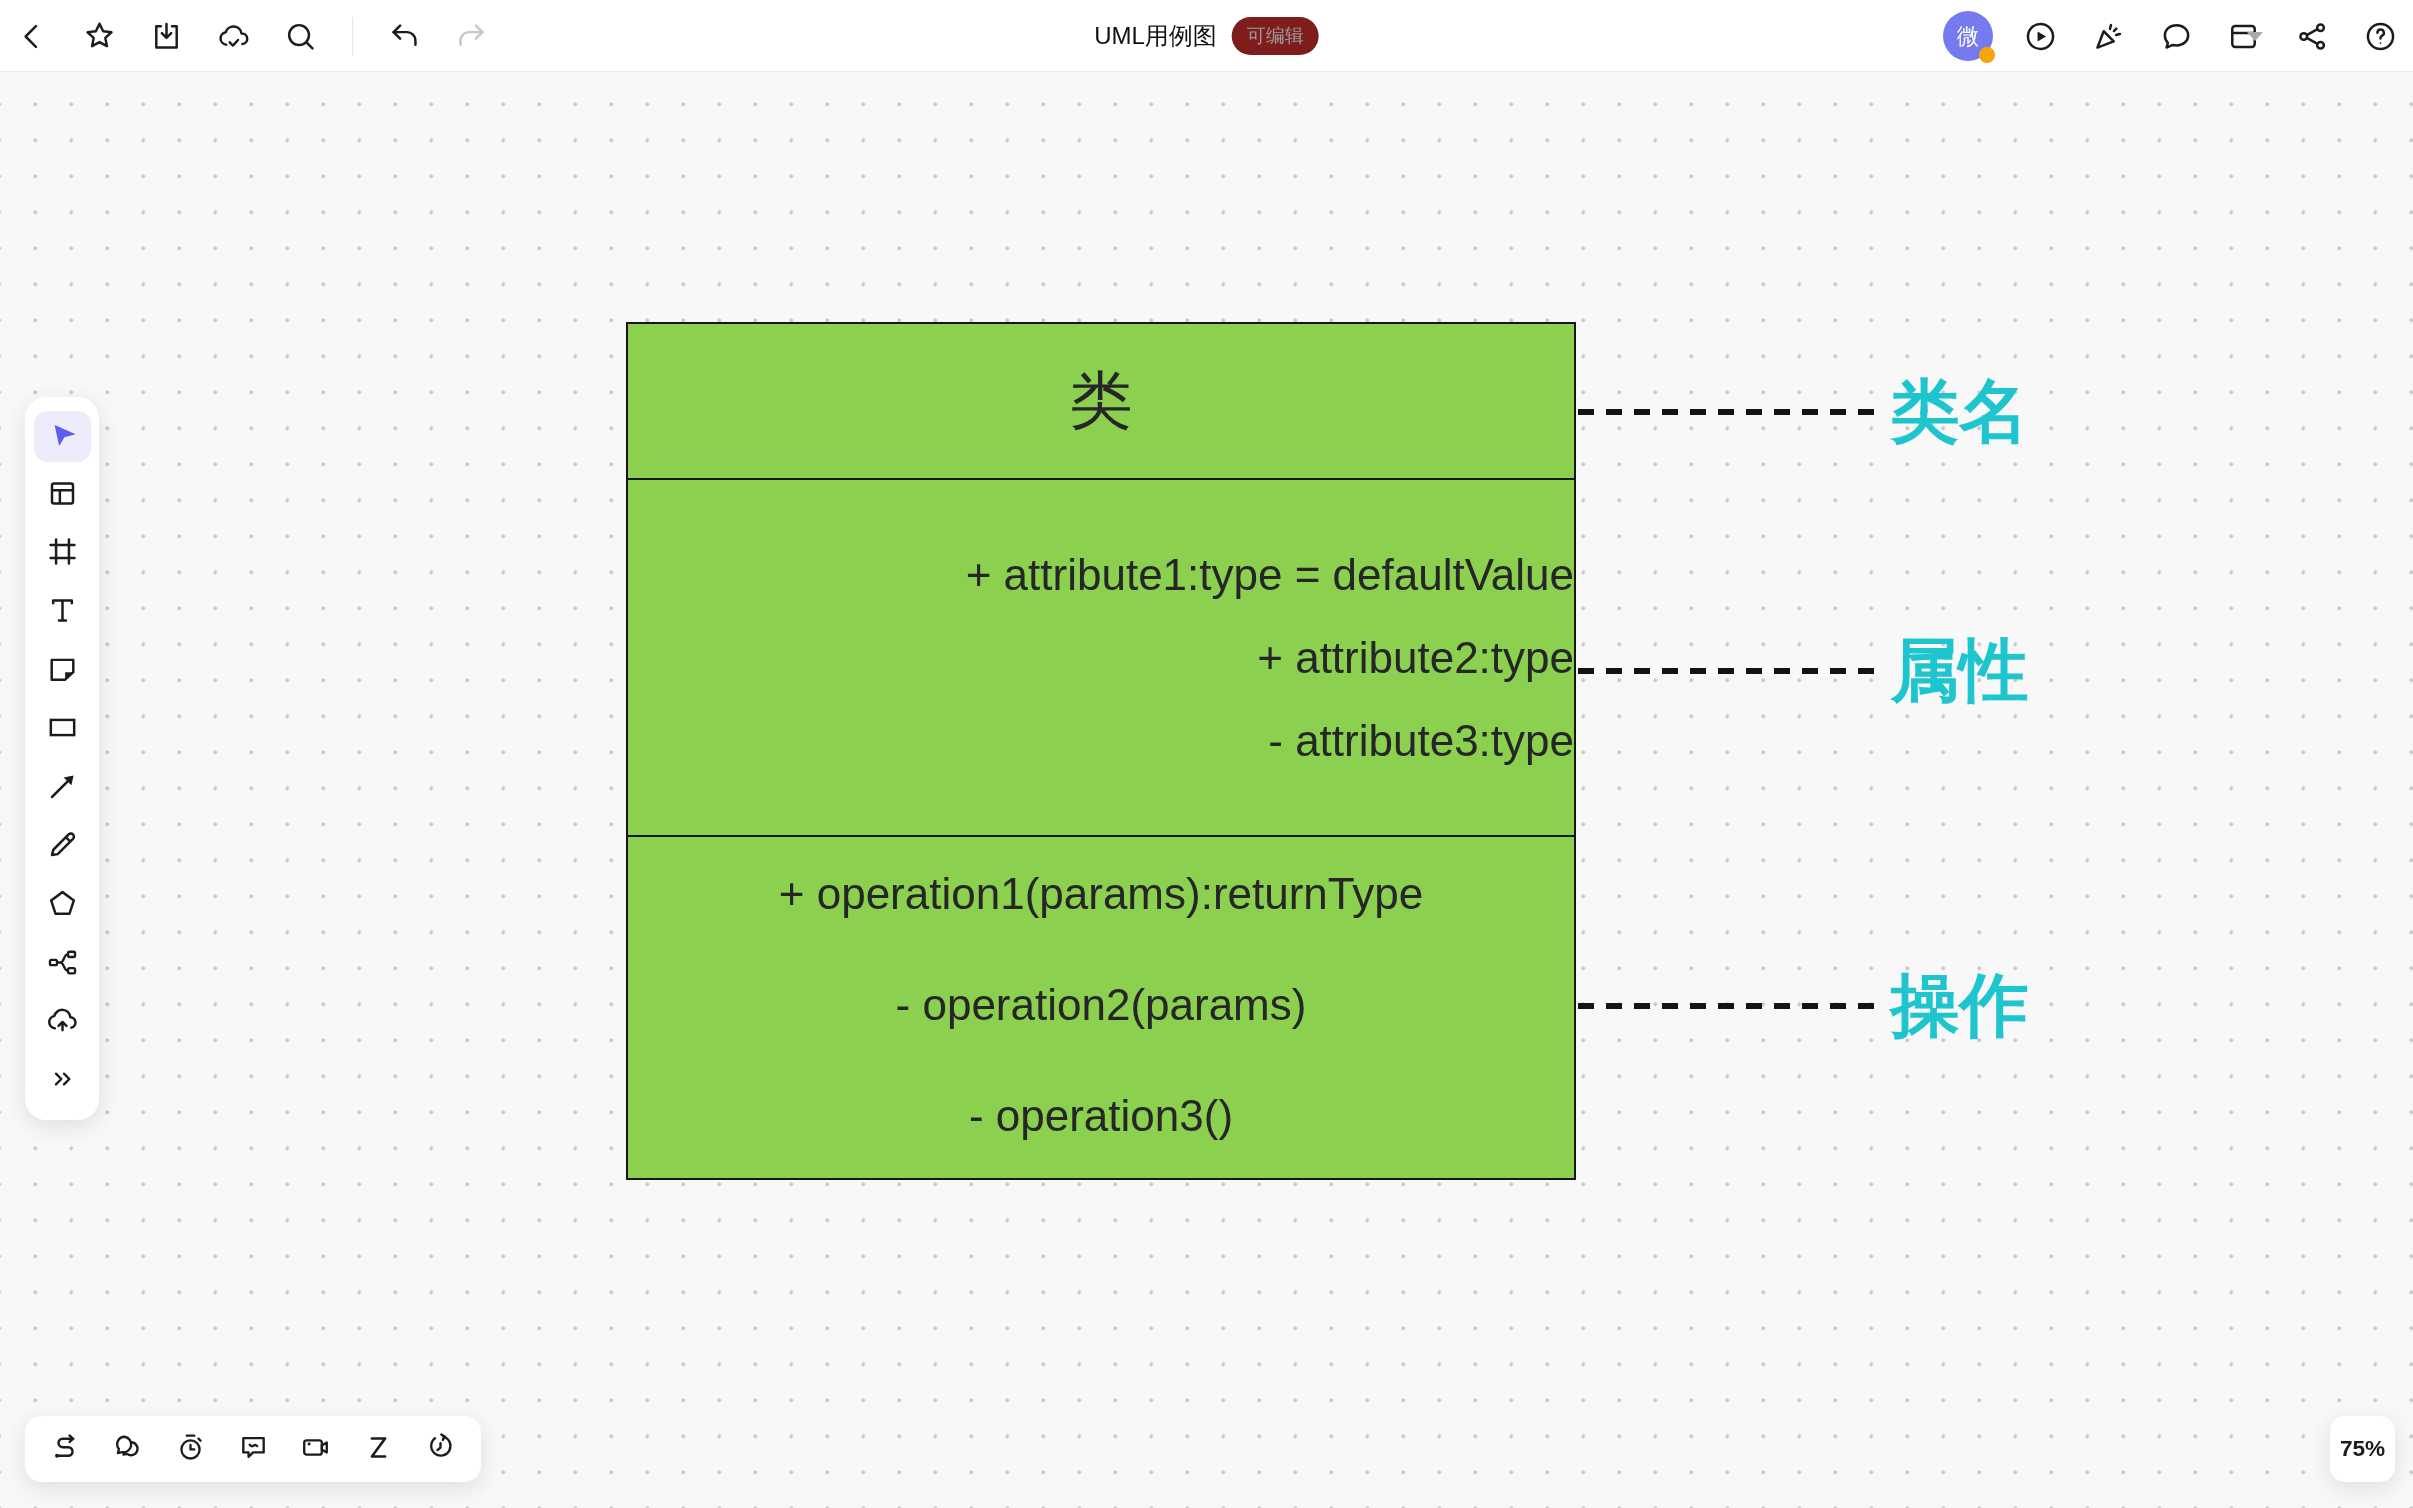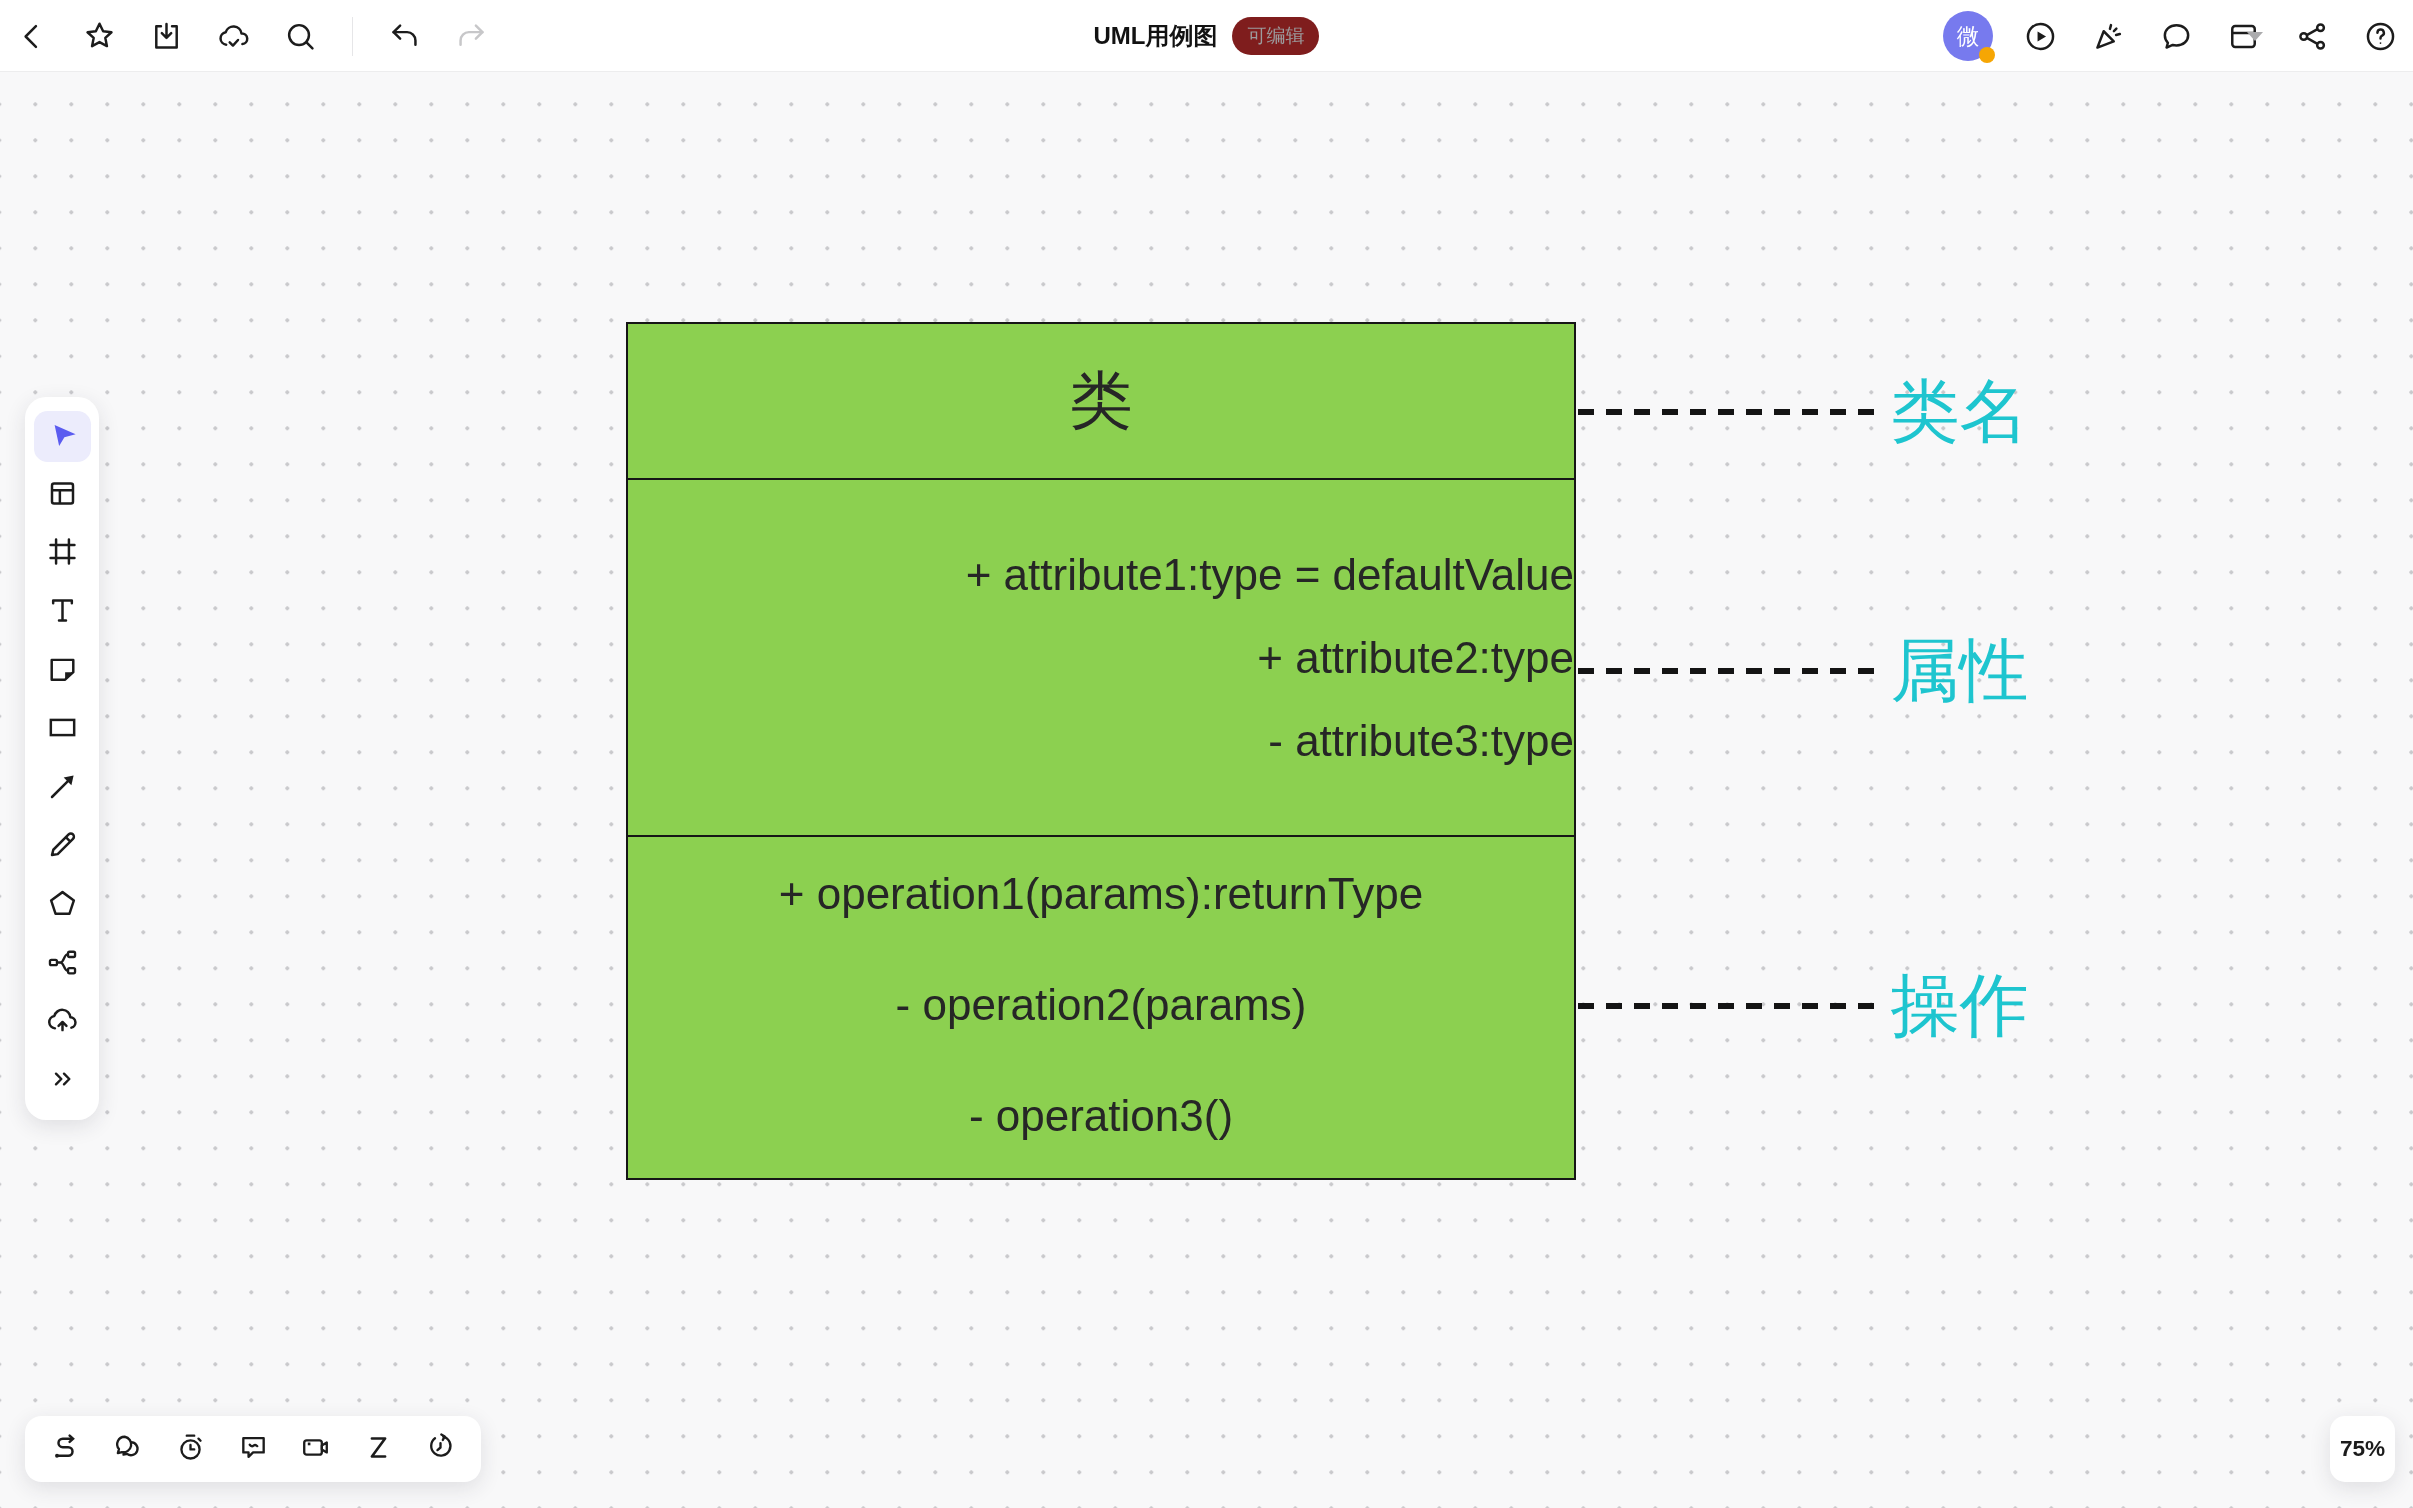--- a/index.html
+++ b/index.html
@@ -10,21 +10,21 @@
   .topbar{ position:absolute; left:0; top:0; width:2413px; height:72px; background:#FFFFFF;
            border-bottom:1.5px solid #EDEDEE; z-index:20; }
   .tb-group{ position:absolute; top:0; height:72px; display:flex; align-items:center; }
   .tb-left{ left:12px; gap:26px; }
   .tb-right{ right:12px; gap:27px; }
   .tb-center{ left:50%; transform:translateX(-50%); gap:15px; }
   .icon-btn{ width:41px; height:41px; display:flex; align-items:center; justify-content:center;
              background:none; border:none; cursor:pointer; }
   .icon-btn svg{ display:block; }
   .tb-divider{ width:1.5px; height:39px; background:#E6E6E8; margin:0 4.5px; }
-  .doc-title{ font-size:24px; font-weight:bold; color:#121212; white-space:nowrap; }
+  .doc-title{ font-size:24px; font-weight:normal; color:#121212; white-space:nowrap; }
   .doc-badge{ font-size:19px; color:#9C9C9E; background:#7f1d1d; border-radius:753px;
               padding:6px 15px; white-space:nowrap; }
   .avatar{ position:relative; width:50px; height:50px; border-radius:50%; background:#777AEE;
            display:flex; align-items:center; justify-content:center; cursor:pointer; }
   .avatar-label{ color:#FFFFFF; font-size:22.6px; }
   .avatar-dot{ position:absolute; right:-2.3px; bottom:-1.5px; width:16px; height:16px;
                border-radius:50%; background:#F6A604; }
   .caret{ width:0; height:0; border-left:8.3px solid transparent; border-right:8.3px solid transparent;
           border-top:9.8px solid #ABABAD; margin-left:-13.6px; }
 
@@ -40,21 +40,21 @@
              font-size:63px; font-weight:500; }
   .cb-attrs{ height:357px; border-top:2.3px solid #161616; display:flex; flex-direction:column;
              align-items:flex-end; justify-content:center; font-size:44px; line-height:83px; }
   .cb-ops{ height:337px; border-top:2.3px solid #161616; display:flex; flex-direction:column;
            align-items:center; justify-content:center; font-size:44px; line-height:83px;gap:28px; }
 
   
   .conn{ position:absolute; left:1578px; display:flex; align-items:center; transform:translateY(-50%); }
   .conn-line{ width:305px; height:6px;
               background-image:repeating-linear-gradient(90deg,#141414 0 16px,transparent 16px 28px); }
-  .conn-label{ font-size:69px; font-weight:400; color:#1EC5CF; margin-left:7.5px; white-space:nowrap; }
+  .conn-label{ font-size:69px; font-weight:700; color:#1EC5CF; margin-left:7.5px; white-space:nowrap; }
   .conn-1{ top:340px; } .conn-2{ top:599px; } .conn-3{ top:934px; }
 
   
   .side-panel{ position:absolute; left:25px; top:325px; width:74px; height:723px; background:#FFFFFF;
                border-radius:21px; box-shadow:0 6px 21px rgba(40,40,60,.12);
                display:flex; flex-direction:column; align-items:center; justify-content:space-evenly;
                padding:6px 0; }
   .tool-btn{ width:57px; height:51px; display:flex; align-items:center; justify-content:center;
              background:none; border:none; border-radius:13.6px; cursor:pointer; }
   .tool-btn.active{ background:#ECECFC; }

